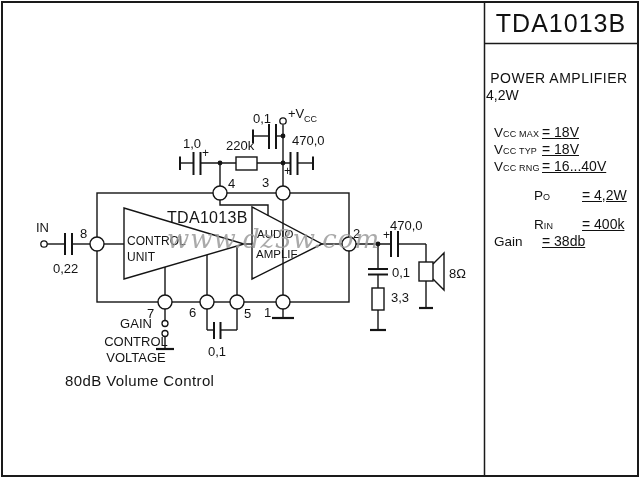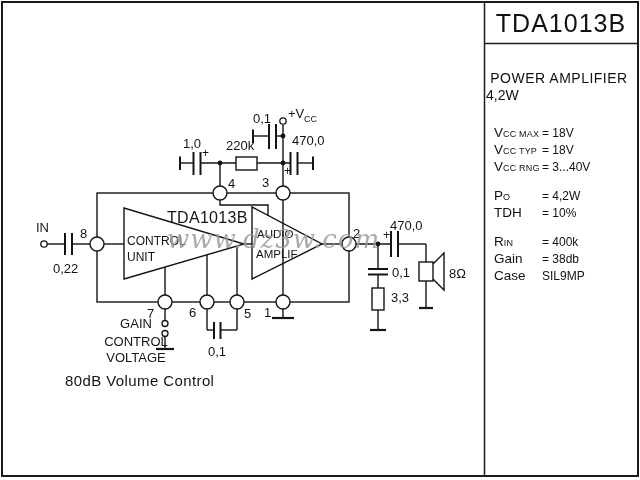--- a/index.html
+++ b/index.html
@@ -26,22 +26,22 @@
              font-size:25px;letter-spacing:1px;white-space:nowrap;}
   .panel-h1{position:absolute;left:486px;top:70px;width:146px;text-align:center;
             font-size:14px;letter-spacing:.5px;white-space:nowrap;}
   .panel-h2{position:absolute;left:486px;top:87px;width:150px;text-align:left;
             font-size:14px;}
   .specs{position:absolute;left:494px;top:123px;width:144px;}
   .spec-line{height:17px;display:flex;align-items:baseline;white-space:nowrap;}
   .spec-line .name{display:inline-block;min-width:48px;}
   .spec-line .main{font-size:13.5px;}
   .spec-line .sub{font-size:9px;letter-spacing:.2px;}
-  .spec-line .rest{font-size:12px;white-space:pre;}
-  .gap{margin-top:12px;}
+  .spec-line .rest{font-size:14px;white-space:pre;text-decoration:underline;}
+  .gap{margin-top:12px;margin-left:40px;}
 </style>
 </head>
 <body>
 
 <div class="screen">
 
   <svg width="640" height="480" viewBox="0 0 640 480">
 
     <g>
       <rect class="frame" x="2" y="2" width="636" height="474"></rect>
@@ -192,37 +192,29 @@
     <div class="spec-line">
         <span class="name"><span class="main">V</span><span class="sub">CC MAX</span></span>
         <span class="rest">= 18V</span>
       </div>
     <div class="spec-line">
         <span class="name"><span class="main">V</span><span class="sub">CC TYP</span></span>
         <span class="rest">= 18V</span>
       </div>
     <div class="spec-line">
         <span class="name"><span class="main">V</span><span class="sub">CC RNG</span></span>
-        <span class="rest">= 3...40V</span>
+        <span class="rest">= 16...40V</span>
       </div>
     <div class="spec-line gap">
         <span class="name"><span class="main">P</span><span class="sub">O</span></span>
         <span class="rest">= 4,2W</span>
       </div>
-    <div class="spec-line">
-        <span class="name"><span class="main">TDH</span><span class="sub"></span></span>
-        <span class="rest">= 10%</span>
-      </div>
     <div class="spec-line gap">
         <span class="name"><span class="main">R</span><span class="sub">IN</span></span>
         <span class="rest">= 400k</span>
       </div>
     <div class="spec-line">
         <span class="name"><span class="main">Gain</span><span class="sub"></span></span>
         <span class="rest">= 38db</span>
       </div>
-    <div class="spec-line">
-        <span class="name"><span class="main">Case</span><span class="sub"></span></span>
-        <span class="rest">SIL9MP</span>
-      </div>
   </div>
 
 </div>
 
 </body></html>

